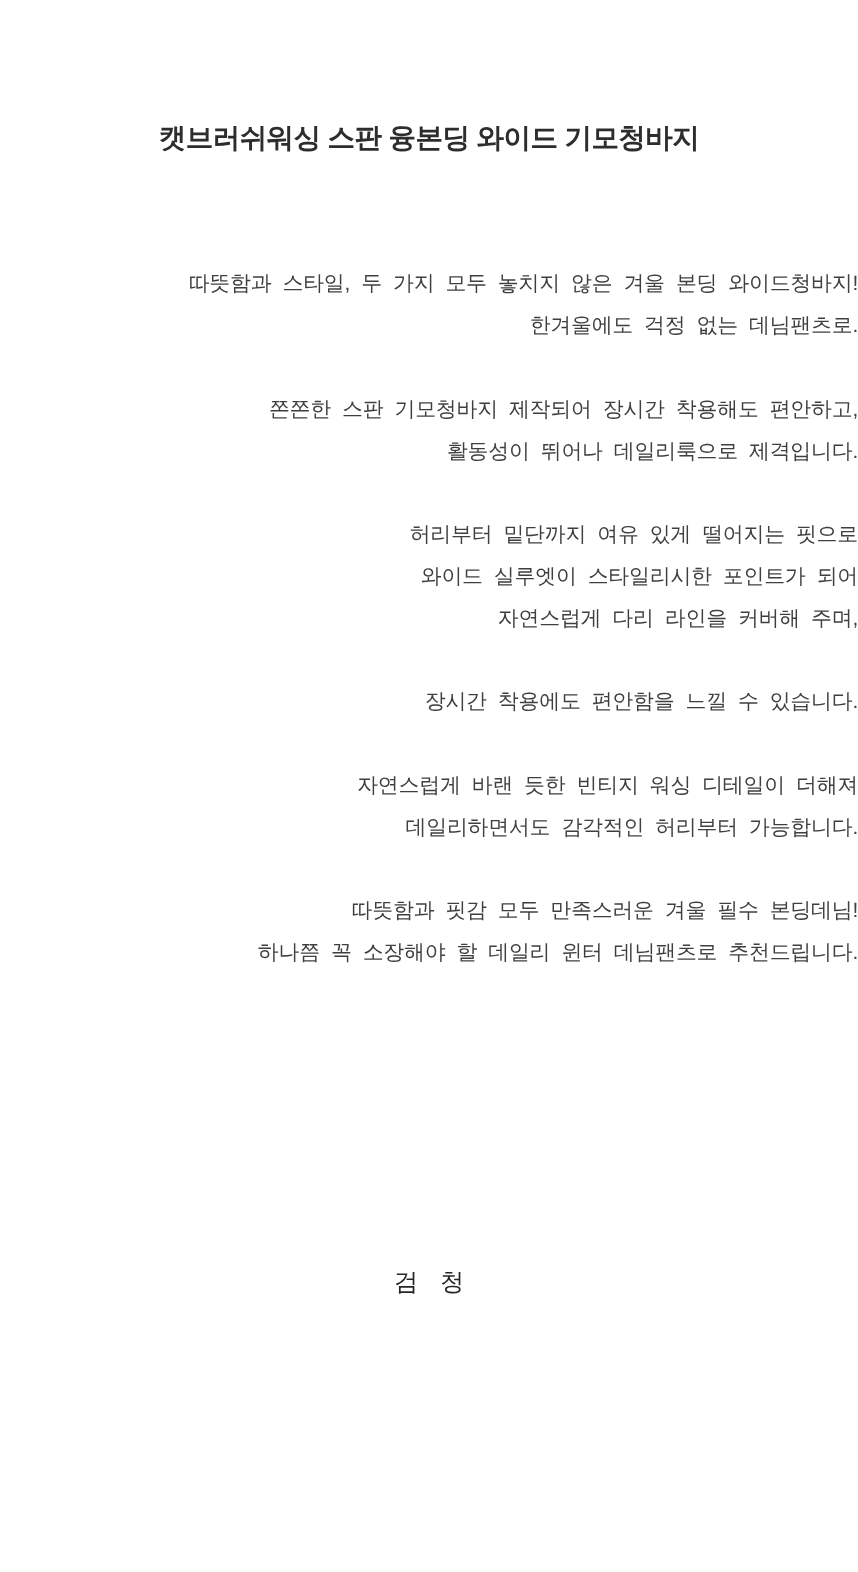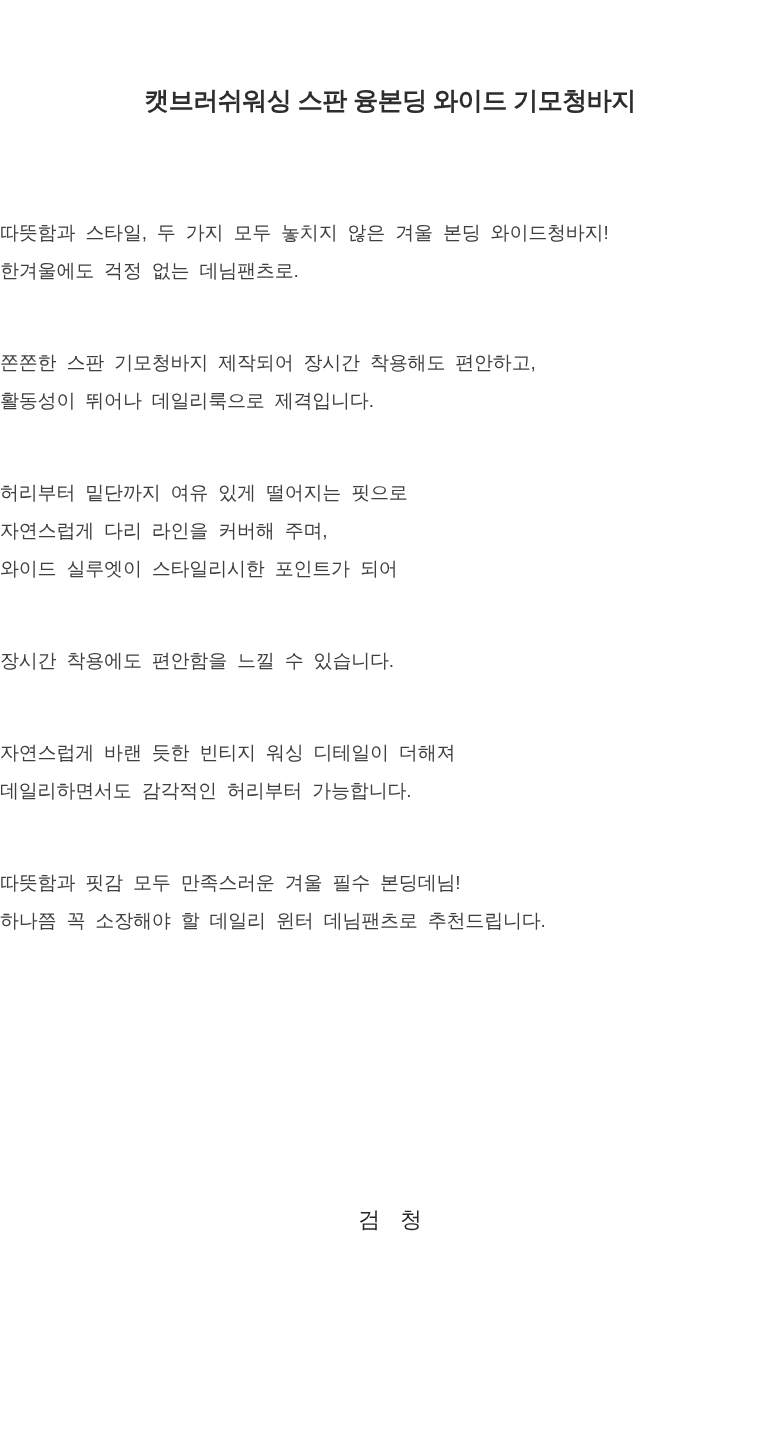--- a/index.html
+++ b/index.html
@@ -9,43 +9,43 @@
   }
   body {
     width: 780px;
     height: 1429px;
     overflow: hidden;
     font-family: "Liberation Sans", sans-serif;
   }
   .page {
     width: 780px;
     height: 1429px;
-    padding-top: 84px;
+    padding-top: 110px;
     box-sizing: border-box;
     background: #ffffff;
   }
   .product-title {
     margin: 0;
     font-size: 25px;
     line-height: 32px;
     font-weight: 700;
     letter-spacing: -0.5px;
     text-align: center;
     color: #2d2d2d;
   }
   .description {
     margin-top: 98px;
   }
   .description p {
-    margin: 54px 0;
+    margin: 38px 0;
     font-size: 19px;
     line-height: 38px;
     letter-spacing: -0.2px;
     word-spacing: 5px;
-    text-align: left;
+    text-align: right;
     color: #3f3f3f;
   }
   .description p:first-child { margin-top: 0; }
   .description p:last-child { margin-bottom: 0; }
   .line { display: block; }
   .color-options {
     margin-top: 265px;
     display: flex;
     justify-content: center;
     gap: 20px;
@@ -69,22 +69,22 @@
       <span class="line">한겨울에도 걱정 없는 데님팬츠로.</span>
     </p>
 
     <p>
       <span class="line">쫀쫀한 스판 기모청바지 제작되어 장시간 착용해도 편안하고,</span>
       <span class="line">활동성이 뛰어나 데일리룩으로 제격입니다.</span>
     </p>
 
     <p>
       <span class="line">허리부터 밑단까지 여유 있게 떨어지는 핏으로</span>
+      <span class="line">와이드 실루엣이 스타일리시한 포인트가 되어</span>
       <span class="line">자연스럽게 다리 라인을 커버해 주며,</span>
-      <span class="line">와이드 실루엣이 스타일리시한 포인트가 되어</span>
     </p>
 
     <p>
       <span class="line">장시간 착용에도 편안함을 느낄 수 있습니다.</span>
     </p>
 
     <p>
       <span class="line">자연스럽게 바랜 듯한 빈티지 워싱 디테일이 더해져</span>
       <span class="line">데일리하면서도 감각적인 허리부터 가능합니다.</span>
     </p>

